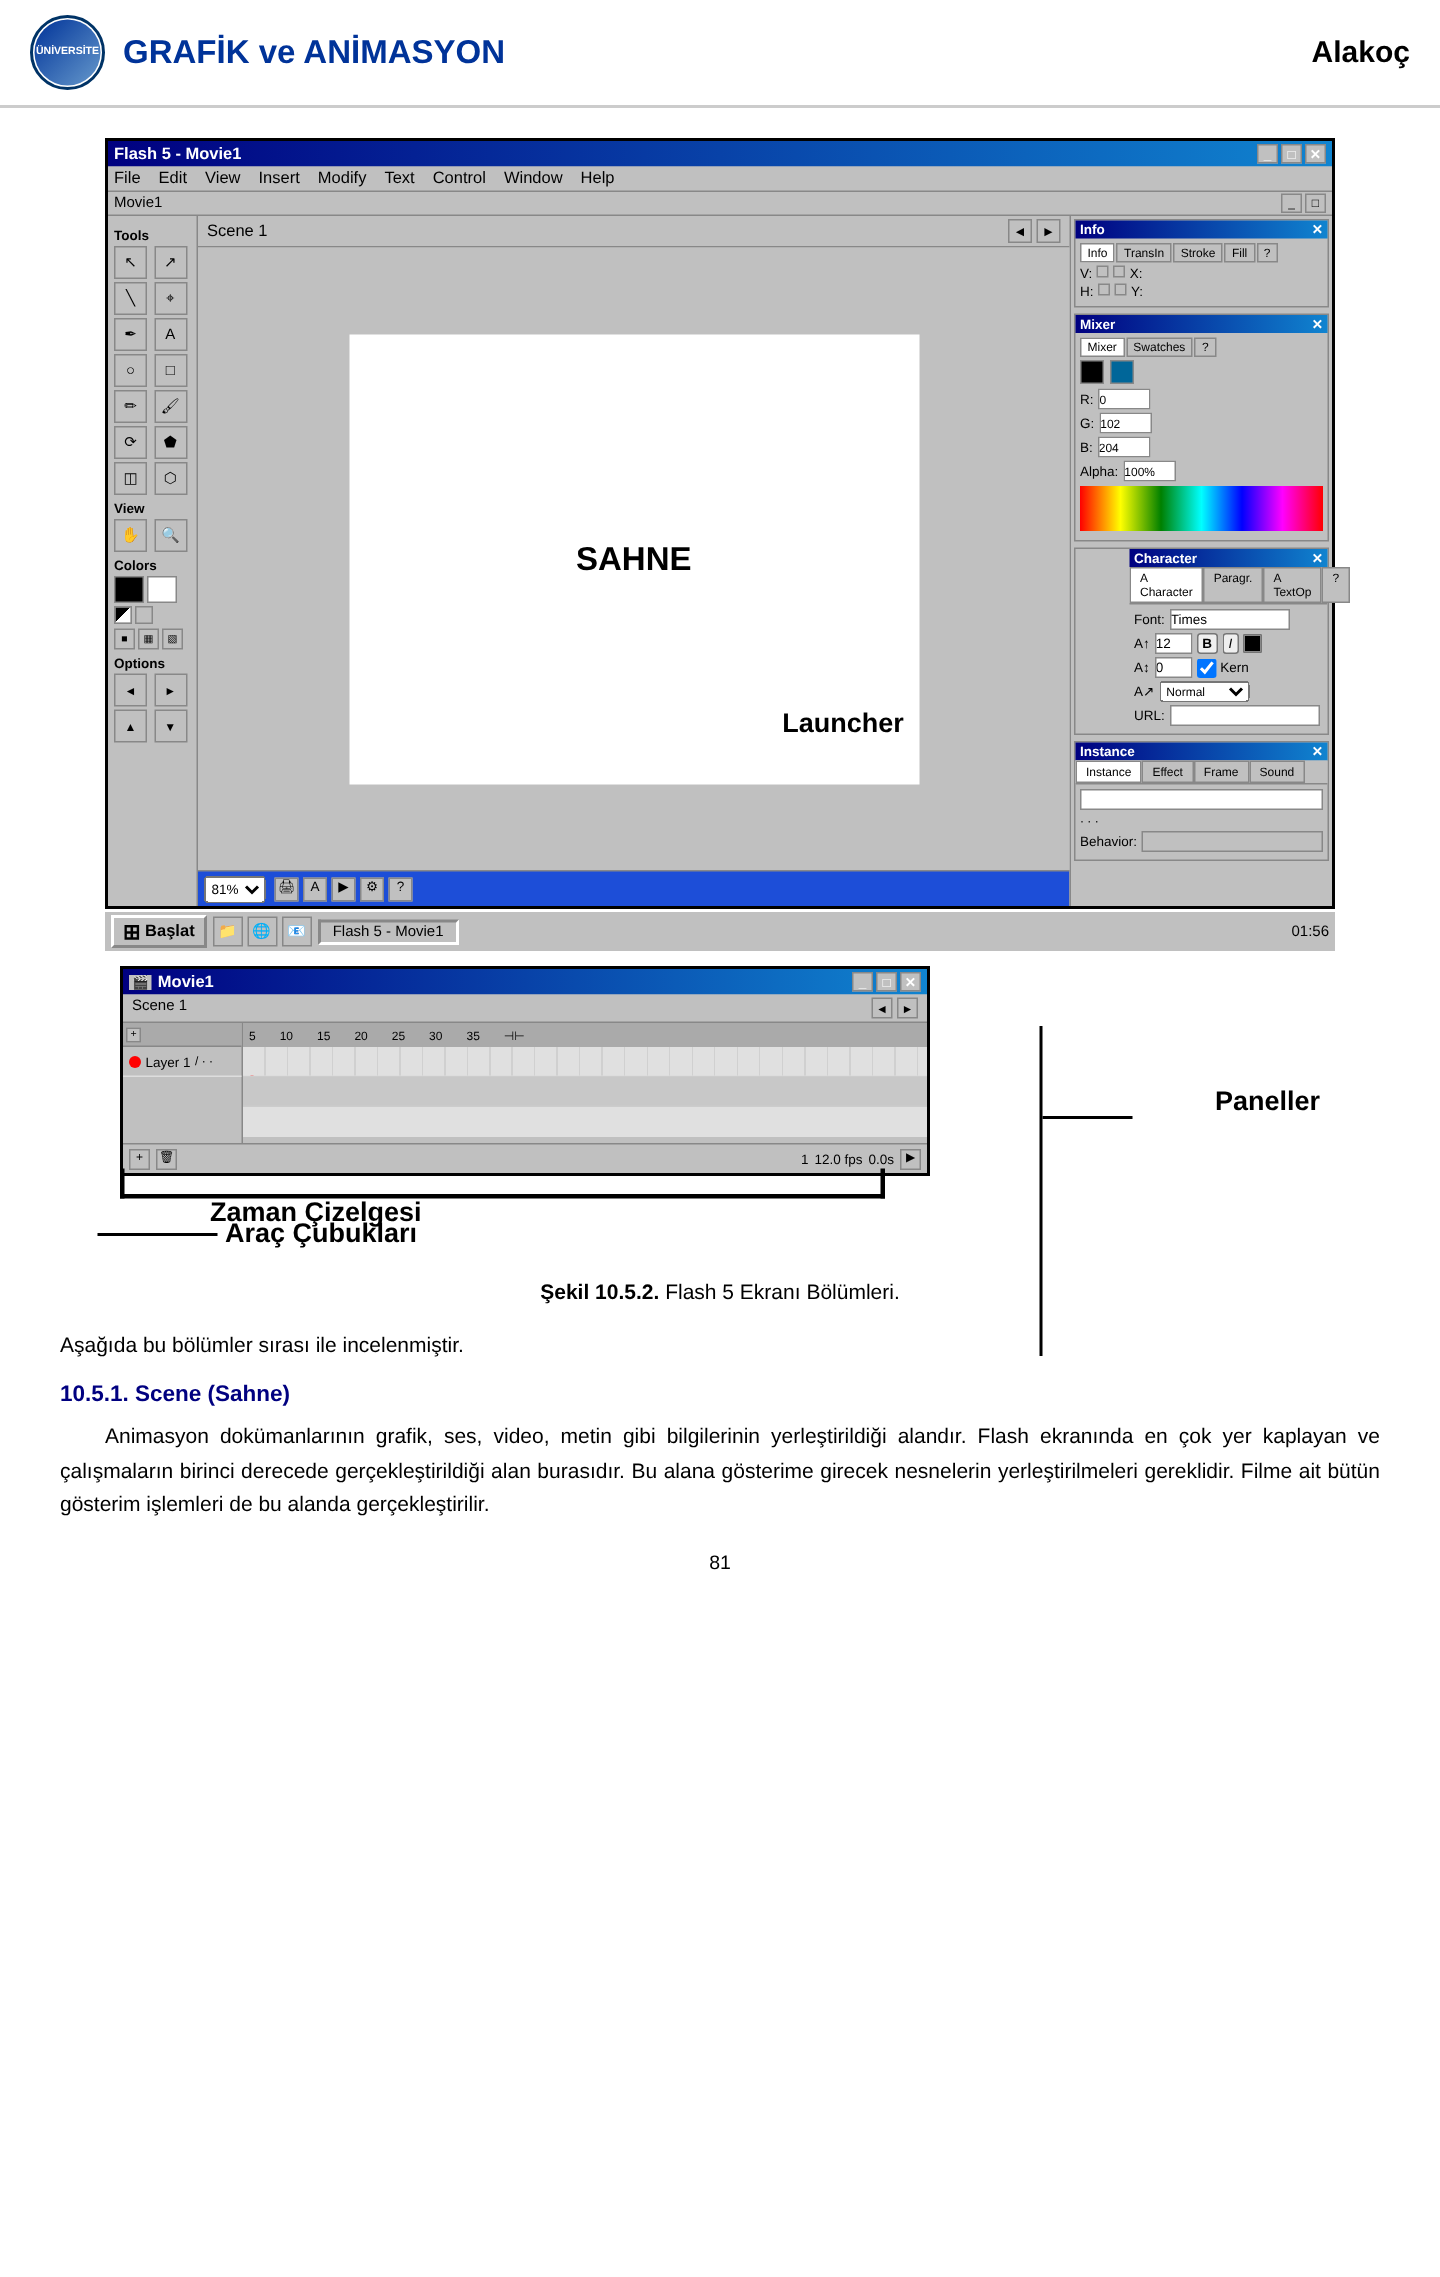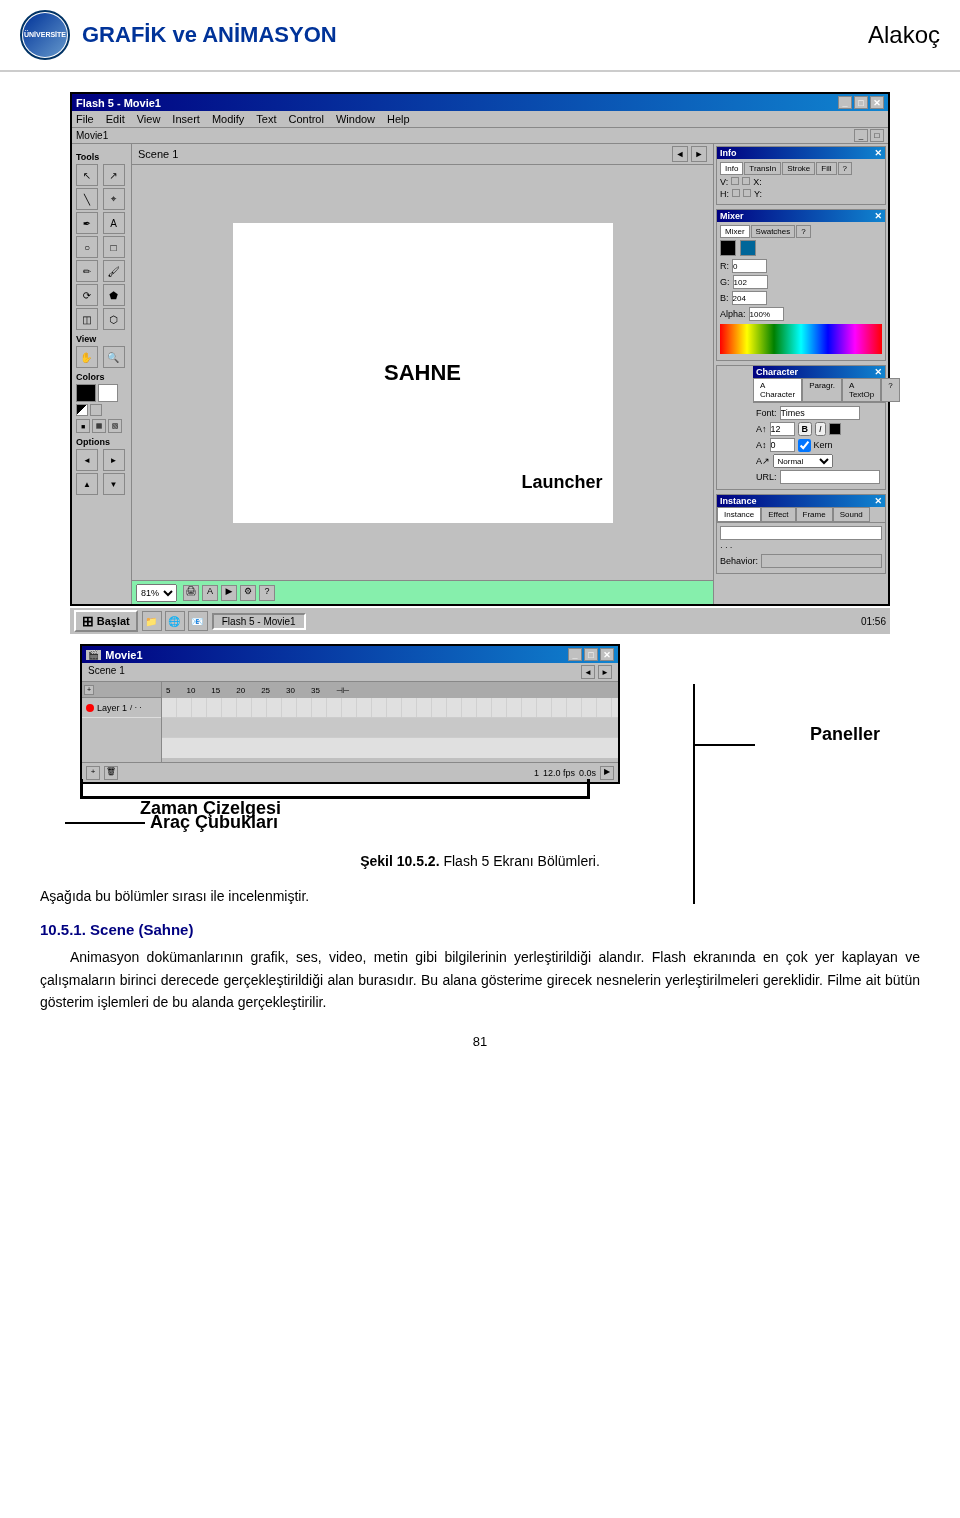--- a/index.html
+++ b/index.html
@@ -52,22 +52,22 @@
       font-weight: bold;
       text-align: center;
       line-height: 1.2;
     }
     .header-title {
       font-size: 22px;
       font-weight: bold;
       color: #003399;
     }
     .header-right {
-      font-size: 24px;
-      font-weight: normal;
+      font-size: 20px;
+      font-weight: bold;
       color: #000;
     }
 
     
     .main-content {
       padding: 20px 40px;
     }
 
     
     .flash-window {
@@ -196,21 +196,21 @@
     .launcher-label {
       position: absolute;
       bottom: 30px;
       right: 10px;
       font-size: 18px;
       font-weight: bold;
       color: #000;
     }
     .bottom-bar {
       height: 24px;
-      background: #86efac;
+      background: #1d4ed8;
       border-top: 1px solid #888;
       display: flex;
       align-items: center;
       padding: 0 4px;
       font-size: 10px;
       gap: 6px;
     }
 
     
     .right-panels {

